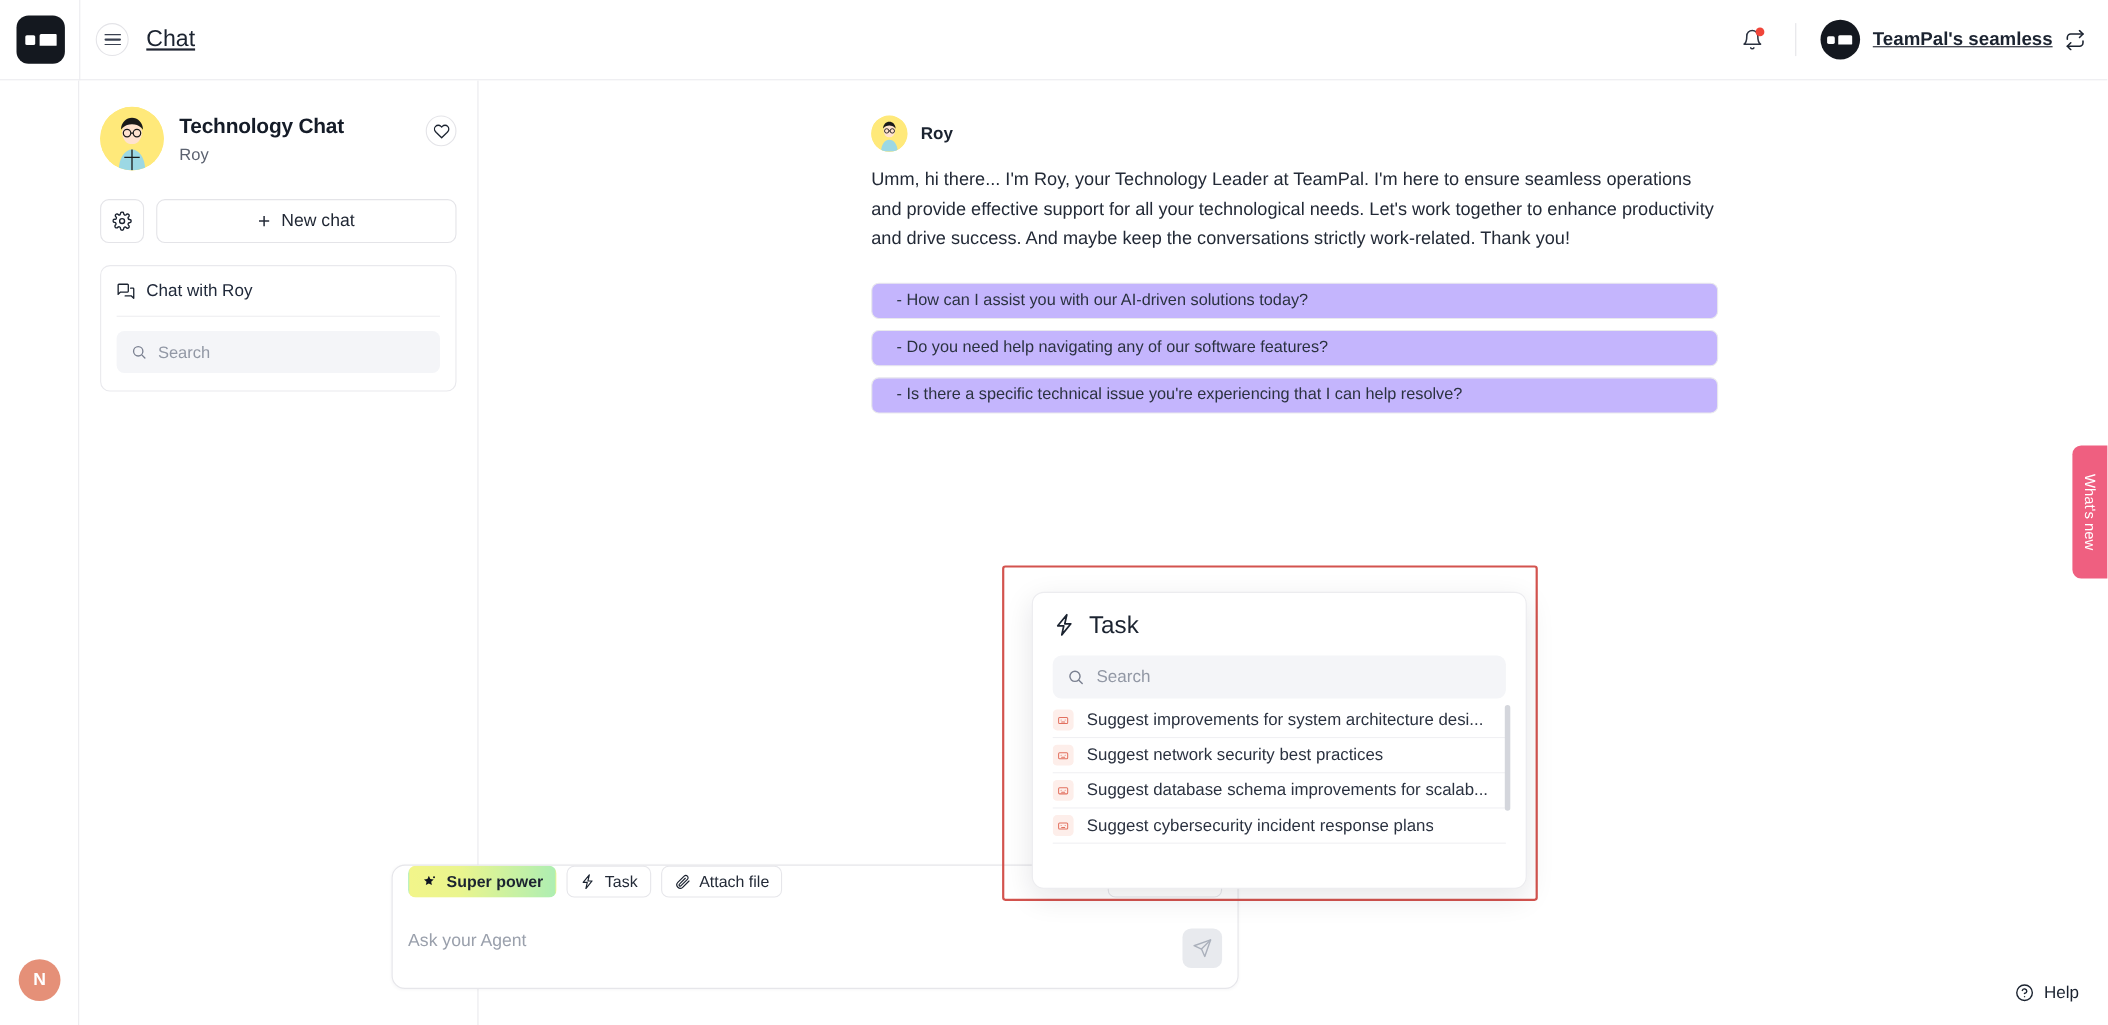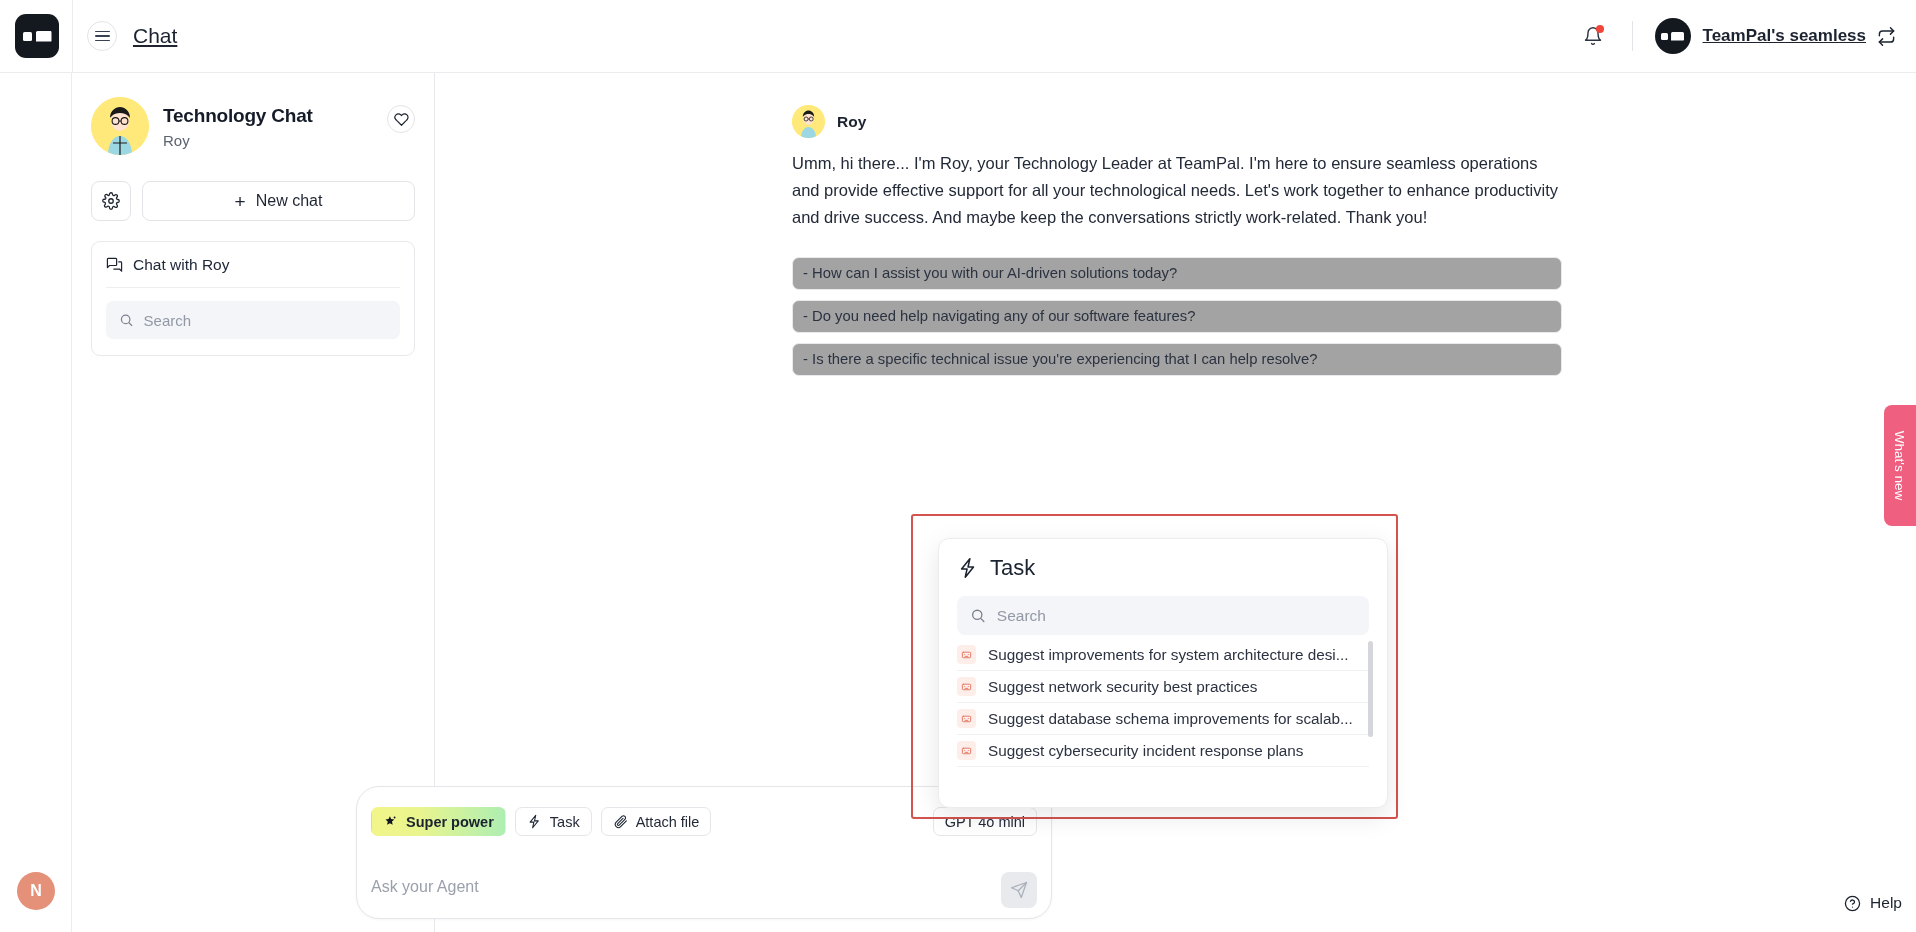--- a/index.html
+++ b/index.html
@@ -126,46 +126,46 @@
   .convo { position: absolute; left: 0; top: 0; right: 0; bottom: 0; padding: 32px 0 0 0; }
   .msg { width: 770px; margin-left: 356px; }
   .msg-head { display: flex; align-items: center; gap: 12px; }
   .msg-avatar { width: 33px; height: 33px; border-radius: 50%; background: #ffe97a; overflow:hidden; position:relative; flex:none; }
   .msg-author { font-size: 15.5px; font-weight: bold; color: #1b2330; }
   .msg-body {
     margin-top: 12px; font-size: 16.5px; line-height: 1.63; color: #232a37;
   }
   .suggestions { margin-top: 26px; display: flex; flex-direction: column; gap: 10px; }
   .suggestion {
-    border: 1px solid #e9e9ed; border-radius: 7px; background: #a3a3a3;
-    height: 33px; display: flex; align-items: center; padding: 0 10px;
+    border: 1px solid #e9e9ed; border-radius: 7px; background: #c4b5fd;
+    height: 33px; display: flex; align-items: center; padding: 0 22px;
     font-size: 14.8px; color: #2b3240; cursor: pointer;
   }
 
   
   .composer {
-    position: absolute; left: 356px; top: 786px; width: 696px;
-    border: 1px solid #e6e6ea; border-radius: 23px; background: #fff;
+    position: absolute; left: 356px; top: 786px; width: 770px;
+    border: 1px solid #e6e6ea; border-radius: 12px; background: #fff;
     box-shadow: 0 1px 3px rgba(16,24,40,.04);
-    padding: 20px 14px 10px 14px;
+    padding: 0 14px 10px 14px;
     z-index: 12;
   }
   .composer-tools { display: flex; align-items: center; gap: 9px; }
   .tool-btn {
     height: 29px; border-radius: 7px; border: 1px solid #e6e6ea; background: #fff;
     display: flex; align-items: center; gap: 8px; padding: 0 11px;
     font-size: 14.5px; color: #232a37; cursor: pointer; white-space: nowrap;
   }
   .tool-super {
     background: linear-gradient(90deg, #f2f58a 0%, #eaf58e 35%, #aeeeb2 100%);
     border-color: transparent; font-weight: 600; color: #1b2330;
   }
   .tool-model { margin-left: auto; }
   .composer-input {
-    margin-top: 20px; display: flex; align-items: flex-end; min-height: 52px;
+    margin-top: 20px; display: flex; align-items: center; min-height: 52px;
   }
   .composer-input input {
     flex: 1; border: none; outline: none; background: transparent;
     font-family: inherit; font-size: 16px; color: #2b3240; padding-bottom: 12px;
   }
   .composer-input input::placeholder { color: #9aa0ac; }
   .send-btn {
     width: 36px; height: 36px; border-radius: 8px; background: #e8eaee;
     display: flex; align-items: center; justify-content: center; flex: none; cursor: pointer;
   }
@@ -213,22 +213,22 @@
     position: absolute; right: 0; top: 405px; width: 32px; height: 121px;
     background: #ef5f80; border-radius: 8px 0 0 8px;
     display: flex; align-items: center; justify-content: center;
     cursor: pointer; z-index: 40;
   }
   .whats-new span {
     color: #fff; font-size: 13.5px; white-space: nowrap;
     transform: rotate(90deg);
   }
   .help-btn {
-    position: absolute; right: 14px; bottom: 20px;
-    display: flex; align-items: center; gap: 9px;
+    position: absolute; right: 26px; bottom: 20px;
+    display: flex; gap: 9px;
     font-size: 15.5px; color: #1b2330; cursor: pointer; z-index: 40;
   }
 </style>
 </head>
 <body>
 
 <div class="topbar">
   <div class="logo-box">
     <span class="logo-sq"></span>
     <span class="logo-flag"></span>

